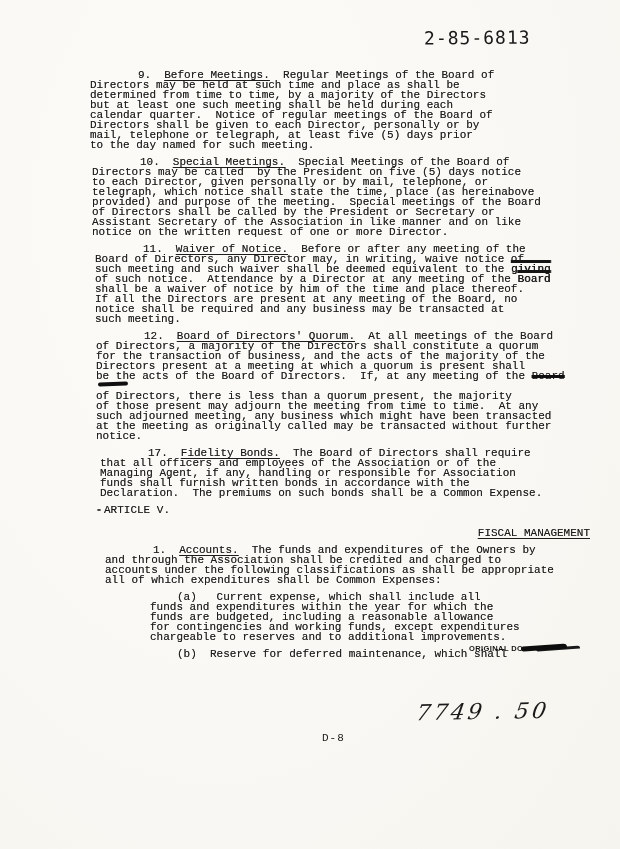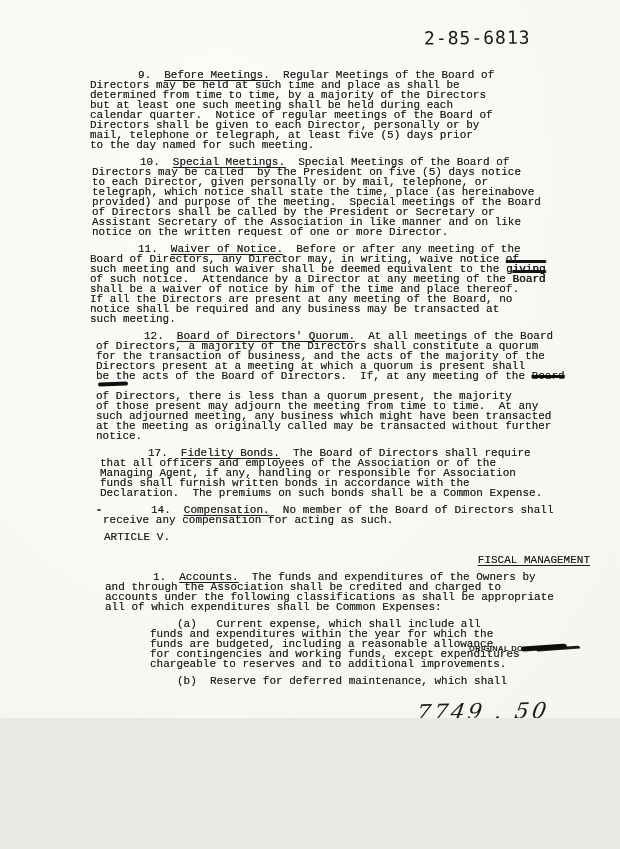--- a/index.html
+++ b/index.html
@@ -1,18 +1,18 @@
 <!DOCTYPE html>
 <html><head>
 <meta charset="utf-8">
 <style>
   html,body{margin:0;padding:0;background:#e9e8e4;}
   .page{
     position:relative;
-    width:620px;height:718px;
+    width:620px;height:849px;
     margin:0 auto;
     background:radial-gradient(ellipse at 35% 25%, #fcfbf8 0%, #f9f8f4 55%, #f5f4ee 100%);
     overflow:hidden;
     font-family:"Liberation Mono","DejaVu Sans Mono",monospace;
     color:#1c1c1c;
   }
   .content{
     position:absolute;left:90px;top:70px;width:500px;
     font-size:11px;line-height:10px;
     text-shadow:0 0 0.4px rgba(20,20,20,0.55);
@@ -78,21 +78,21 @@
 
     <p class="sec" style="margin-left:2px"><span class="num">10.</span><span class="title">Special Meetings.</span><span>  Special Meetings of the Board of
 Directors may be called  by the President on five (5) days notice
 to each Director, given personally or by mail, telephone, or
 telegraph, which notice shall state the time, place (as hereinabove
 provided) and purpose of the meeting.  Special meetings of the Board
 of Directors shall be called by the President or Secretary or
 Assistant Secretary of the Association in like manner and on like
 notice on the written request of one or more Director.</span></p>
 
-    <p class="sec" style=""><span class="num">11.</span><span class="title">Waiver of Notice.</span><span>  Before or after any meeting of the
+    <p class="sec" style="margin-left:5px"><span class="num">11.</span><span class="title">Waiver of Notice.</span><span>  Before or after any meeting of the
 Board of Directors, any Director may, in writing, waive notice of
 such meeting and such waiver shall be deemed equivalent to the </span><span class="smudge">giving</span><span>
 of such notice.  Attendance by a Director at any meeting of the </span><span class="smudge">Board</span><span>
 shall be a waiver of notice by him of the time and place thereof.
 If all the Directors are present at any meeting of the Board, no
 notice shall be required and any business may be transacted at
 such meeting.</span></p>
 
     <p class="sec" style="margin-left:6px"><span class="num">12.</span><span class="title">Board of Directors' Quorum.</span><span>  At all meetings of the Board
 of Directors, a majority of the Directors shall constitute a quorum
@@ -104,22 +104,20 @@
 such adjourned meeting, any business which might have been transacted
 at the meeting as originally called may be transacted without further
 notice.</span></p>
 
     <p class="sec" style="margin-left:10px"><span class="num">17.</span><span class="title">Fidelity Bonds.</span><span>  The Board of Directors shall require
 that all officers and employees of the Association or of the
 Managing Agent, if any, handling or responsible for Association
 funds shall furnish written bonds in accordance with the
 Declaration.  The premiums on such bonds shall be a Common Expense.</span></p>
 
-    <p class="sec" style="margin-left:13px"><span class="num">14.</span><span class="title">Compensation.</span><span>  No member of the Board of Directors shall
-receive any compensation for acting as such.</span></p>
 
     <p class="center-head" style="margin-left:14px">ARTICLE V.</p>
 
     <p class="center-sub" style="margin-left:14px">FISCAL MANAGEMENT</p>
 
 
     <p class="sec" style="margin-left:15px"><span class="num">1.</span><span class="title">Accounts.</span><span>  The funds and expenditures of the Owners by
 and through the Association shall be credited and charged to
 accounts under the following classifications as shall be appropriate
 all of which expenditures shall be Common Expenses:</span></p>

